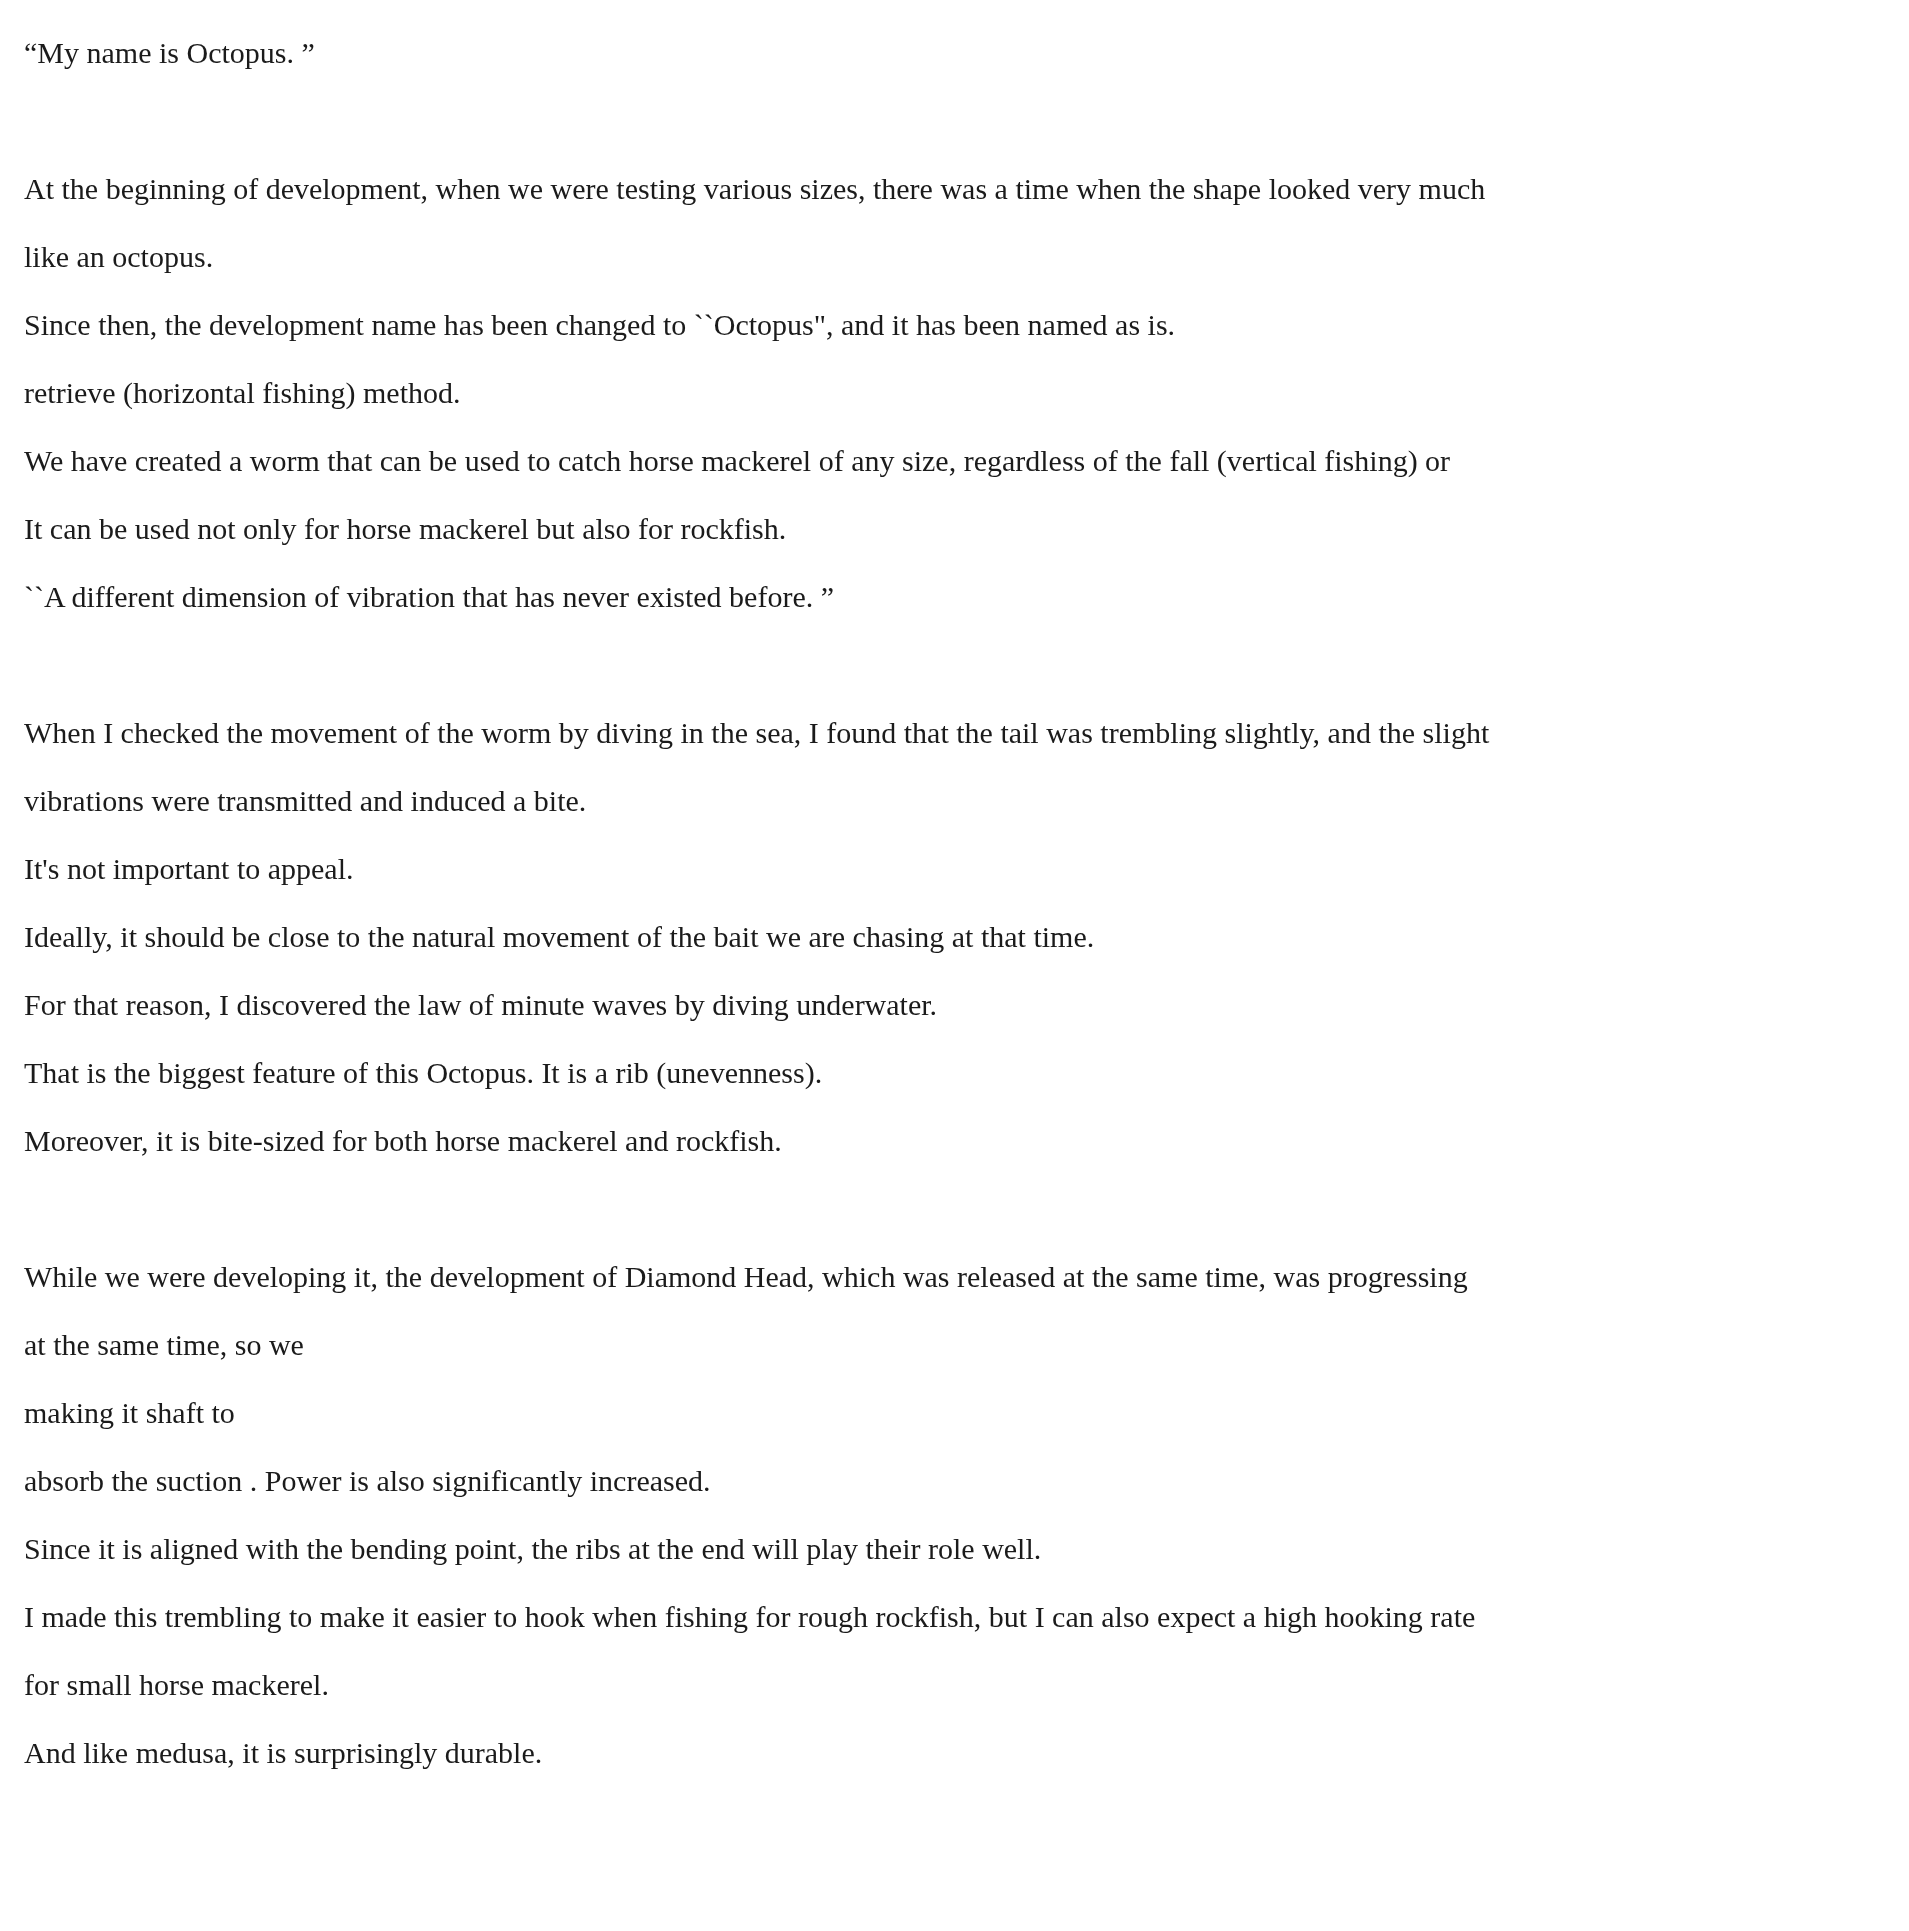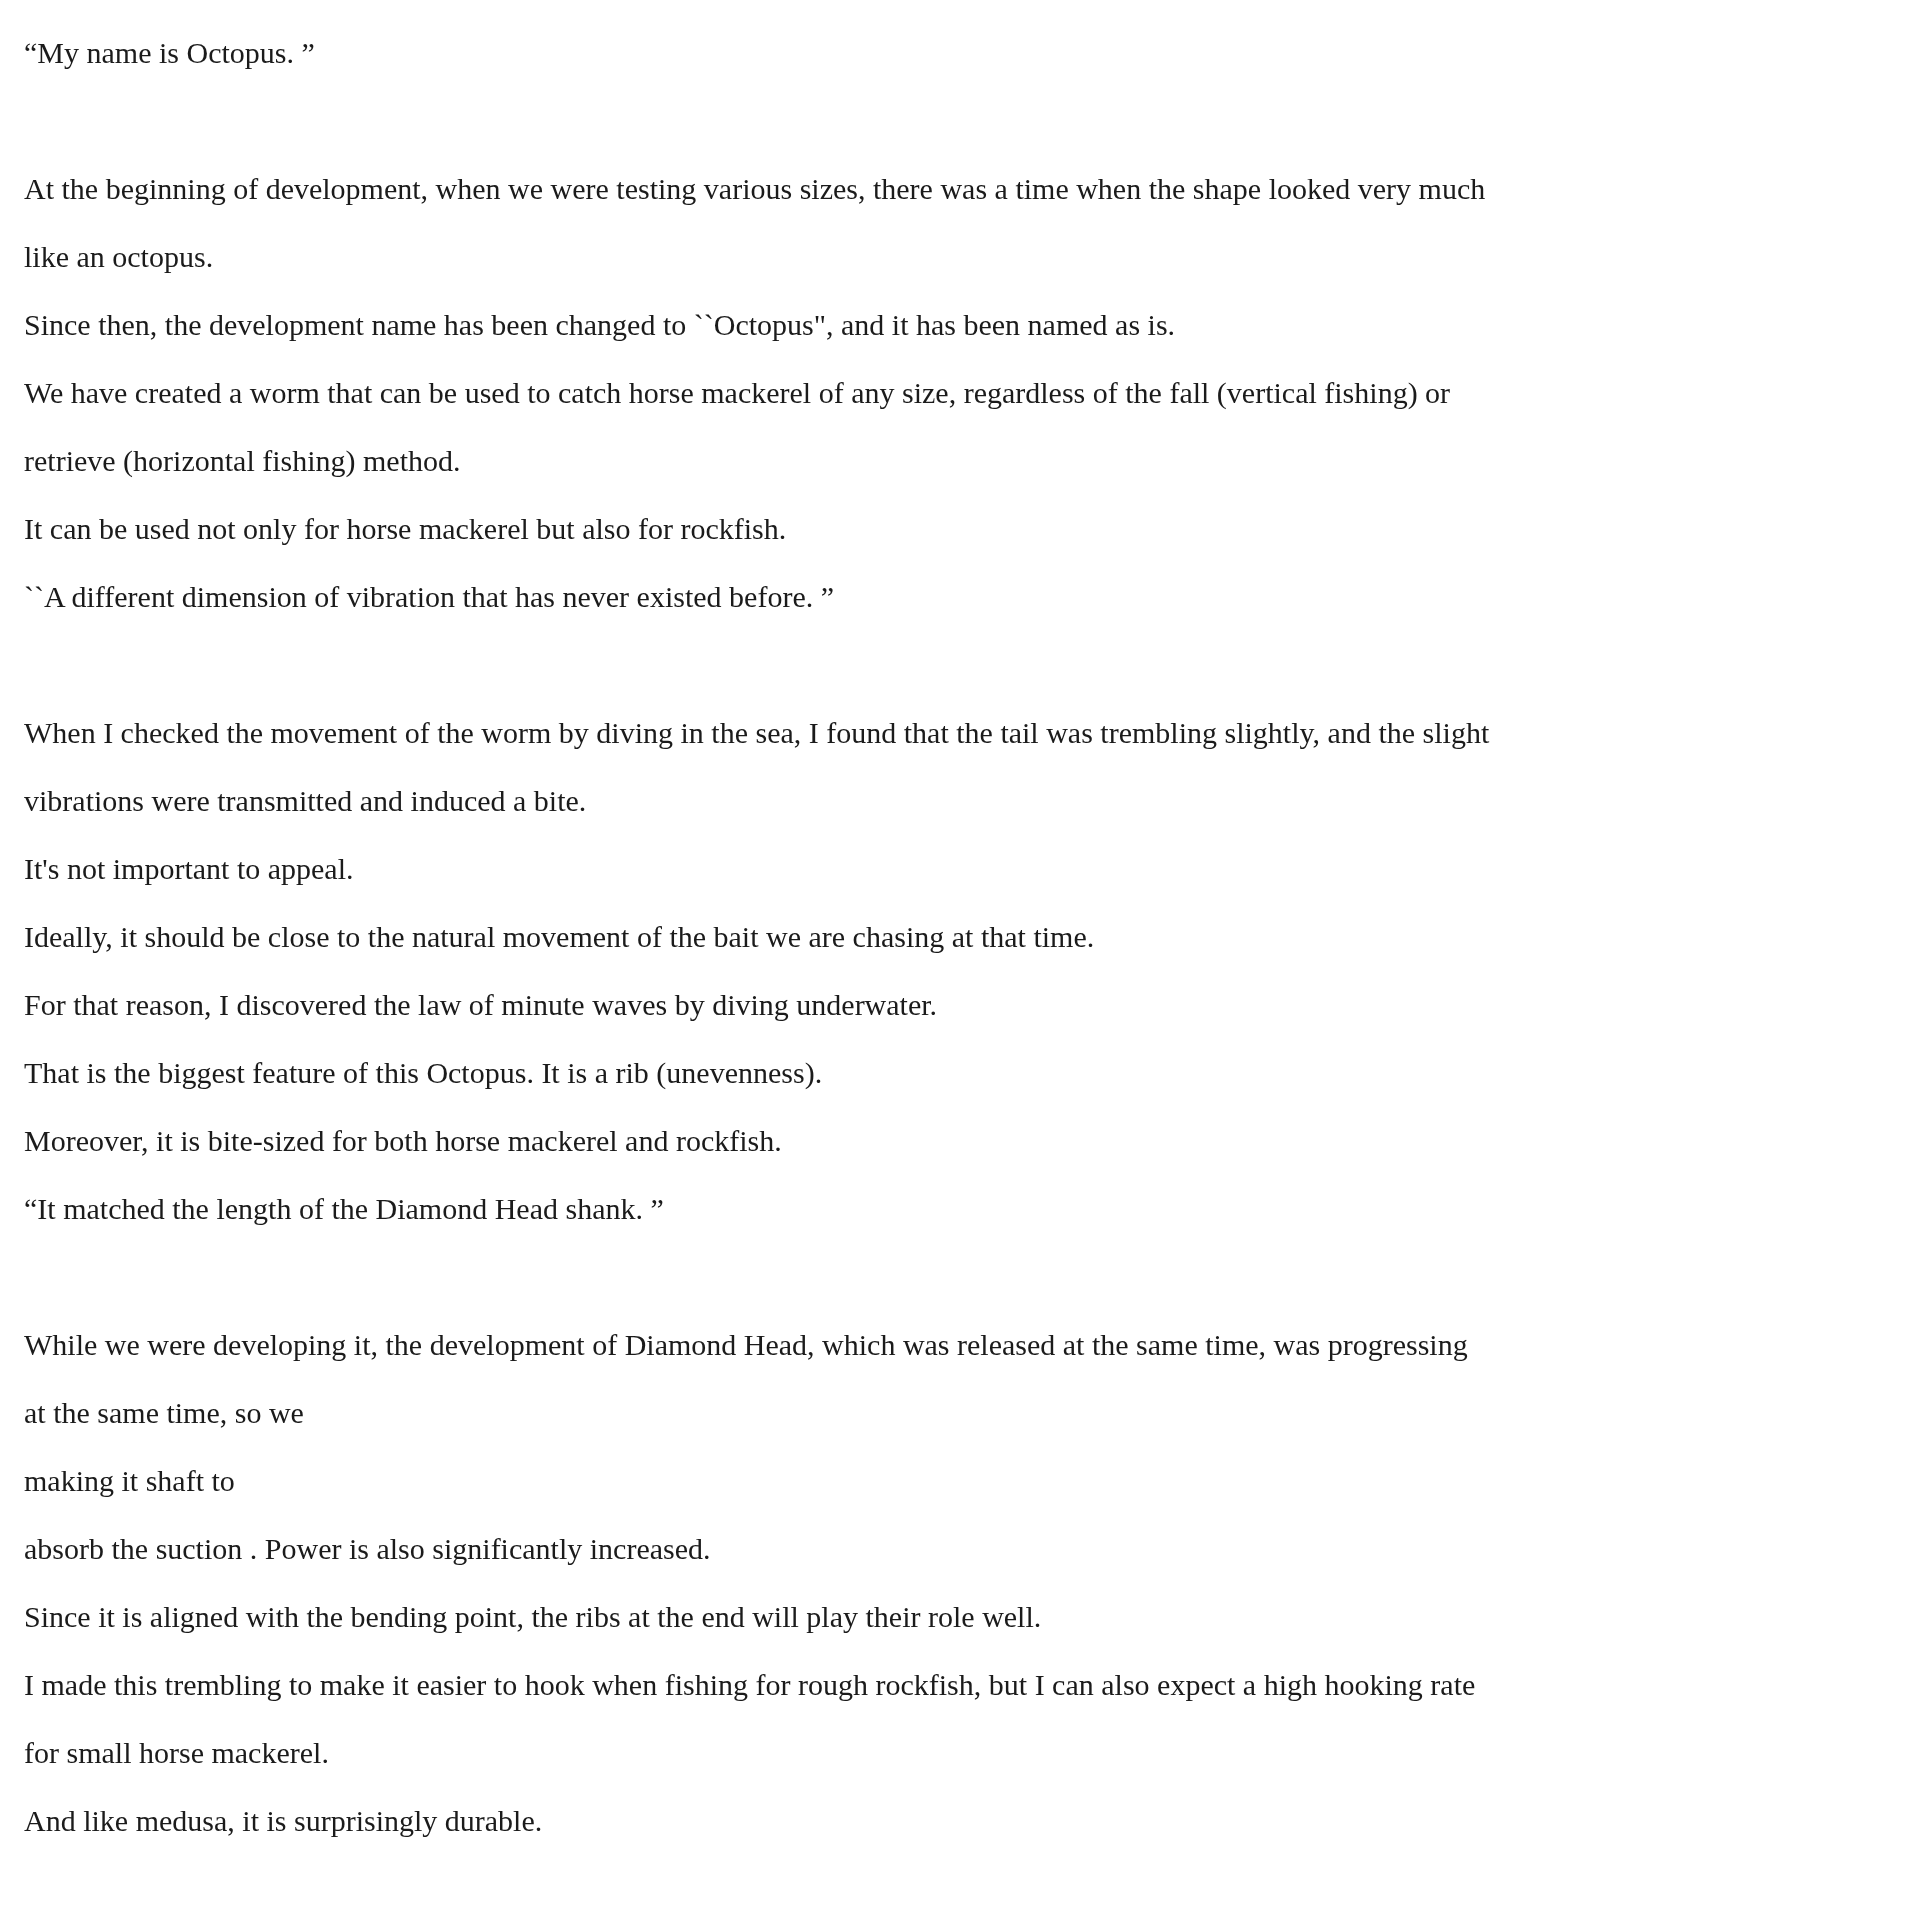--- a/index.html
+++ b/index.html
@@ -39,34 +39,33 @@
 
 <main class="page">
   <article class="doc" style="color: rgb(27, 27, 27); padding-left: 24px;">
       <div class="paragraph">
         <div class="line">“My name is Octopus. ”</div>
       </div>
       <div class="paragraph">
         <div class="line">At the beginning of development, when we were testing various sizes, there was a time when the shape looked very much</div>
         <div class="line">like an octopus.</div>
         <div class="line">Since then, the development name has been changed to ``Octopus", and it has been named as is.</div>
+        <div class="line">retrieve (horizontal fishing) method.</div>
         <div class="line">We have created a worm that can be used to catch horse mackerel of any size, regardless of the fall (vertical fishing) or</div>
-        <div class="line">retrieve (horizontal fishing) method.</div>
         <div class="line">It can be used not only for horse mackerel but also for rockfish.</div>
         <div class="line">``A different dimension of vibration that has never existed before. ”</div>
       </div>
       <div class="paragraph">
         <div class="line">When I checked the movement of the worm by diving in the sea, I found that the tail was trembling slightly, and the slight</div>
         <div class="line">vibrations were transmitted and induced a bite.</div>
         <div class="line">It's not important to appeal.</div>
         <div class="line">Ideally, it should be close to the natural movement of the bait we are chasing at that time.</div>
         <div class="line">For that reason, I discovered the law of minute waves by diving underwater.</div>
         <div class="line">That is the biggest feature of this Octopus. It is a rib (unevenness).</div>
         <div class="line">Moreover, it is bite-sized for both horse mackerel and rockfish.</div>
-        <div class="line">“It matched the length of the Diamond Head shank. ”</div>
       </div>
       <div class="paragraph">
         <div class="line">While we were developing it, the development of Diamond Head, which was released at the same time, was progressing</div>
         <div class="line">at the same time, so we</div>
         <div class="line">making it shaft to</div>
         <div class="line">absorb the suction . Power is also significantly increased.</div>
         <div class="line">Since it is aligned with the bending point, the ribs at the end will play their role well.</div>
         <div class="line">I made this trembling to make it easier to hook when fishing for rough rockfish, but I can also expect a high hooking rate</div>
         <div class="line">for small horse mackerel.</div>
         <div class="line">And like medusa, it is surprisingly durable.</div>

